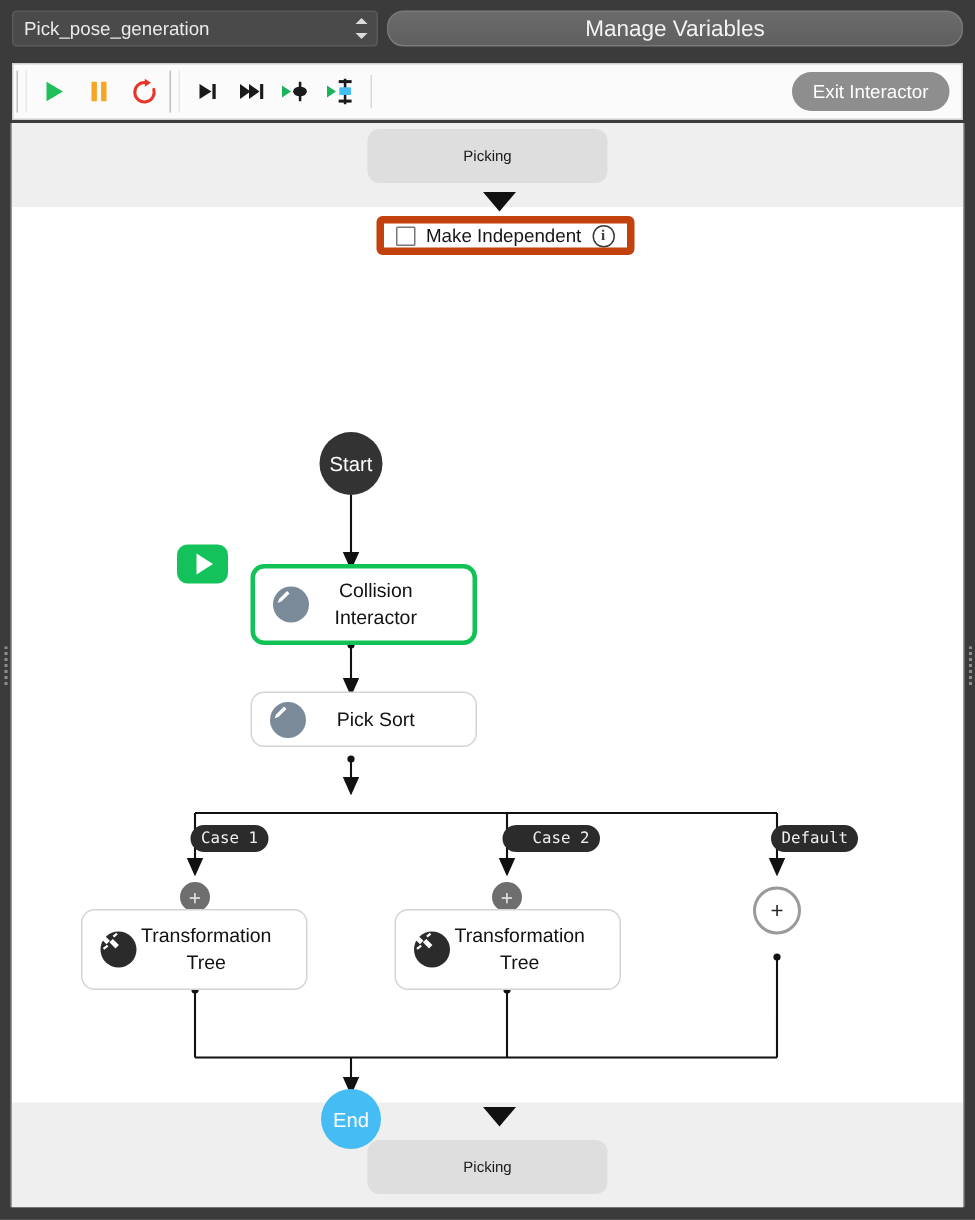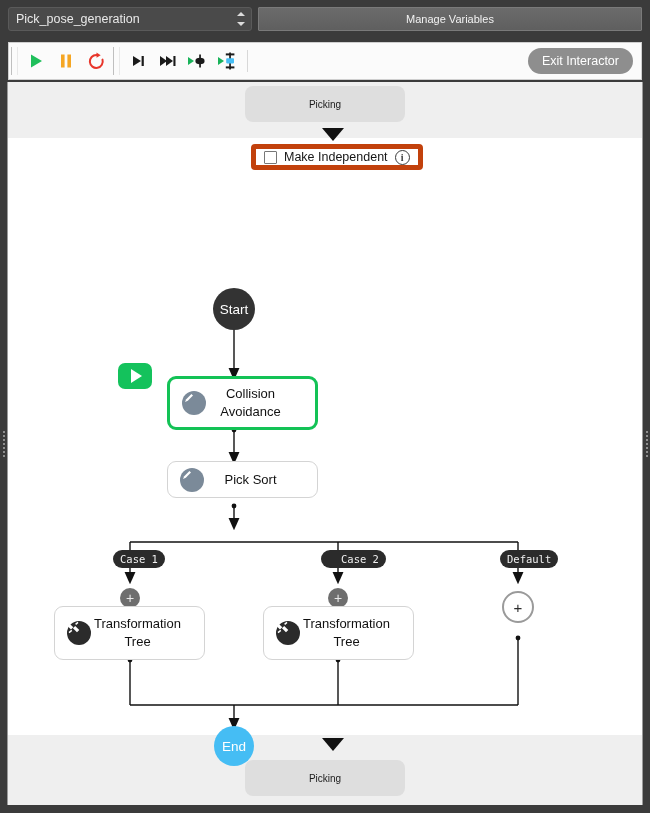--- a/index.html
+++ b/index.html
@@ -50,22 +50,22 @@
     border-bottom: 4px solid #dcdcdc;
   }
   .spinarrows i.dn {
     border-left: 4px solid transparent; border-right: 4px solid transparent;
     border-top: 4px solid #dcdcdc;
   }
   .manage-btn {
     height: 24px; flex: 1;
     background: linear-gradient(#6b6b6b,#5f5f5f);
     border: 1px solid #7a7a7a;
-    border-radius: 1px;
-    color: #f2f2f2; font-size: 11px;
+    border-radius: 11px;
+    color: #f2f2f2; font-size: 15px;
     display: flex; align-items: center; justify-content: center;
     cursor: pointer;
   }
 
   
   .toolbar {
     position: absolute; left: 8px; top: 42px; width: 634px; height: 38px;
     background: #fbfbfb;
     border: 1px solid #cfcfcf;
     display: flex; align-items: center;
@@ -201,20 +201,21 @@
   }
   .caselabel {
     position: absolute;
     height: 18px; padding: 0 7px;
     background: #2b2b2b; color: #f0f0f0;
     border-radius: 9px;
     display: flex; align-items: center; justify-content: center;
     font-size: 10.5px;
     font-family: "DejaVu Sans Mono", monospace;
     cursor: pointer;
+    margin-left: 14px;
   }
   .plusnode {
     position: absolute;
     width: 20px; height: 20px; border-radius: 50%;
     background: #6e6e6e; color: #e8e8e8;
     display: flex; align-items: center; justify-content: center;
     font-size: 14px; line-height: 1; cursor: pointer;
   }
   .plusbig {
     position: absolute;
@@ -394,21 +395,21 @@
         <span class="tri"></span>
       </div>
 
       <div class="nodebox selected" style="left:159px; top:238px; width:151px; height:54px;">
         <span class="node-ico pen">
           <svg width="14" height="14" viewBox="0 0 14 14">
               <path d="M3 11 L4.2 8.2 L9.4 3 L11 4.6 L5.8 9.8 Z" fill="#ffffff"></path>
             </svg>
         </span>
         <span class="node-label">
-          <span>Collision</span><br><span>Avoidance</span>
+          <span>Collision</span><br><span>Interactor</span>
         </span>
       </div>
 
       <div class="nodebox" style="left:159px; top:323px; width:151px; height:37px;">
         <span class="node-ico pen">
           <svg width="14" height="14" viewBox="0 0 14 14">
               <path d="M3 11 L4.2 8.2 L9.4 3 L11 4.6 L5.8 9.8 Z" fill="#ffffff"></path>
             </svg>
         </span>
         <span class="node-label">Pick Sort</span>

